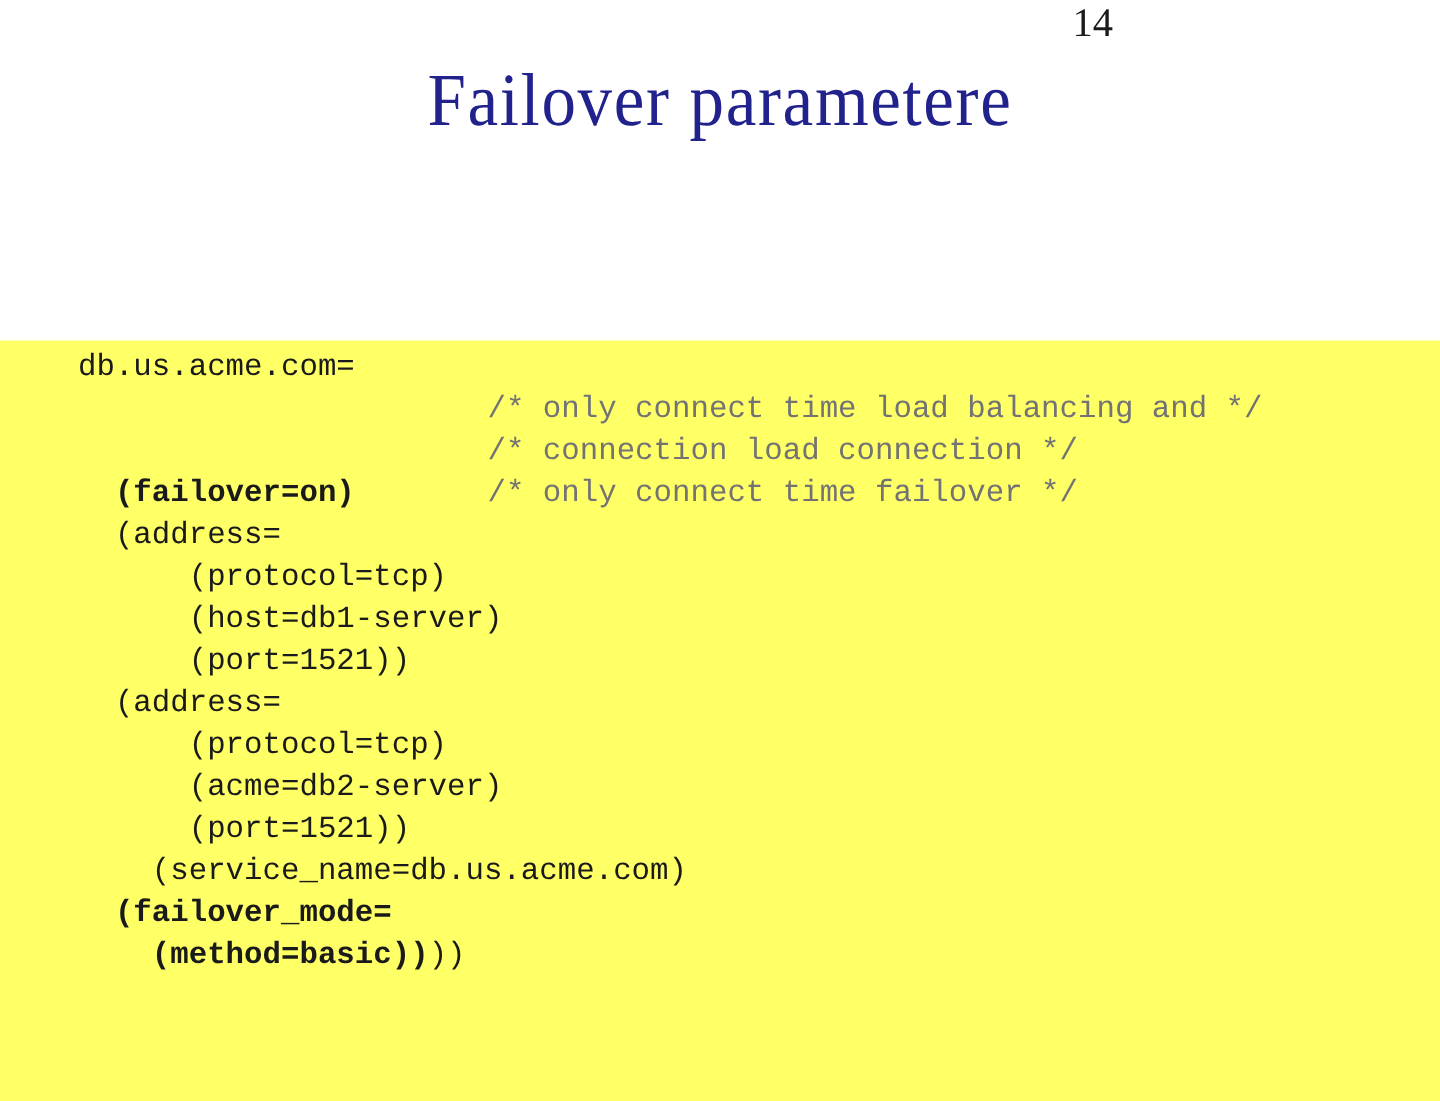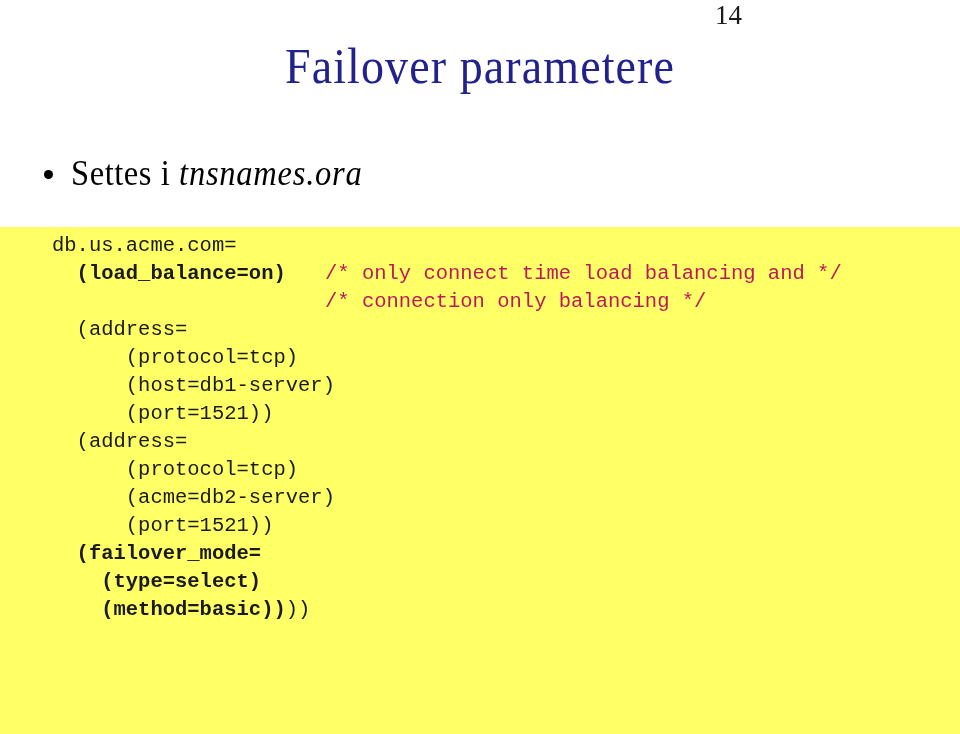--- a/index.html
+++ b/index.html
@@ -116,51 +116,46 @@
     white-space: pre;
   }
   .code-line .bold {
     font-weight: bold;
   }
   .code-line .comment {
     position: absolute;
     left: 273px;
     top: 0;
     white-space: pre;
-    color: #be185d;
+    color: #737373;
   }
 </style>
 </head>
 <body>
 
 <div class="slide">
 
   <div class="page-number">14</div>
 
   <div class="slide-title">Failover parametere</div>
 
-  <div class="bullet-row">
-    <span class="bullet-dot"></span>
-    <span class="bullet-text">
-      <span>Settes i </span><span class="em">tnsnames.ora</span>
-    </span>
-  </div>
 
   <div class="code-block">
     <div class="code-inner">
         <div class="code-line"><span class="code-main">db.us.acme.com=</span></div>
-        <div class="code-line"><span class="code-main bold">  (load_balance=on)</span><span class="comment">/* only connect time load balancing and */</span></div>
-        <div class="code-line"><span class="comment">/* connection only balancing */</span></div>
+        <div class="code-line"><span class="comment">/* only connect time load balancing and */</span></div>
+        <div class="code-line"><span class="comment">/* connection load connection */</span></div>
+        <div class="code-line"><span class="code-main bold">  (failover=on)</span><span class="comment">/* only connect time failover */</span></div>
         <div class="code-line"><span class="code-main">  (address=</span></div>
         <div class="code-line"><span class="code-main">      (protocol=tcp)</span></div>
         <div class="code-line"><span class="code-main">      (host=db1-server)</span></div>
         <div class="code-line"><span class="code-main">      (port=1521))</span></div>
         <div class="code-line"><span class="code-main">  (address=</span></div>
         <div class="code-line"><span class="code-main">      (protocol=tcp)</span></div>
         <div class="code-line"><span class="code-main">      (acme=db2-server)</span></div>
         <div class="code-line"><span class="code-main">      (port=1521))</span></div>
+        <div class="code-line"><span class="code-main">    (service_name=db.us.acme.com)</span></div>
         <div class="code-line"><span class="code-main bold">  (failover_mode=</span></div>
-        <div class="code-line"><span class="code-main bold">    (type=select)</span></div>
         <div class="code-line"><span class="code-main bold">    (method=basic))</span><span class="code-main">))</span></div>
       </div>
   </div>
 
 </div>
 
 </body></html>

